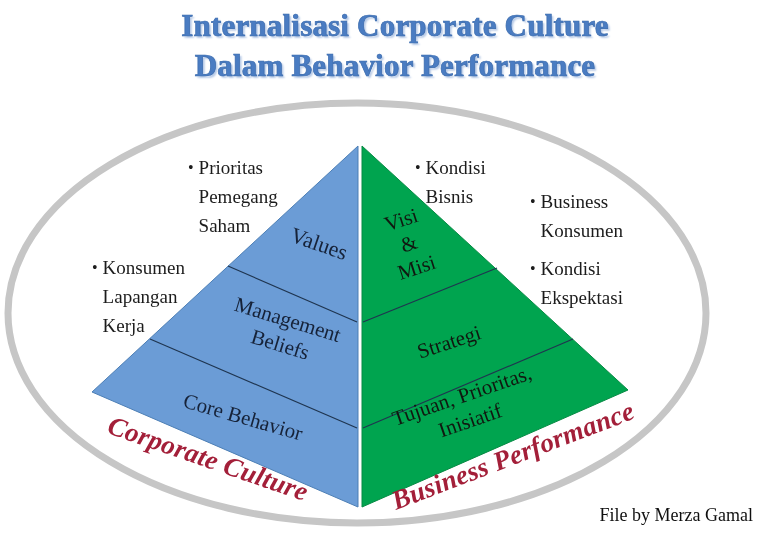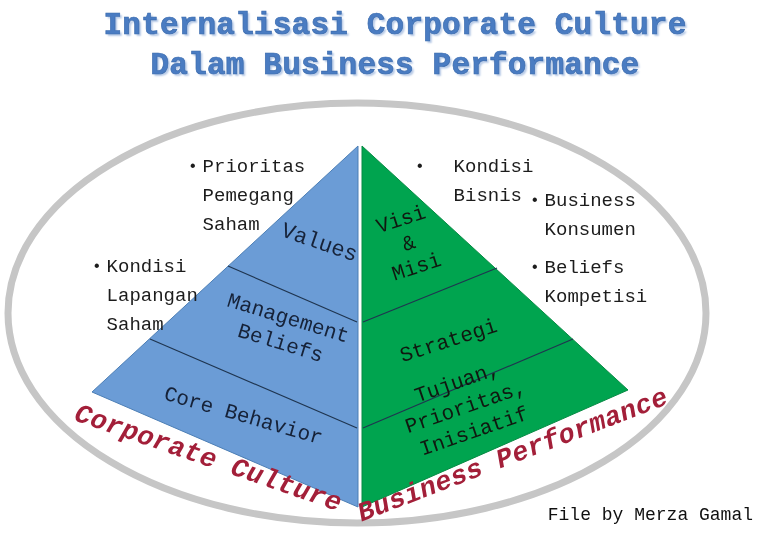--- a/index.html
+++ b/index.html
@@ -2,21 +2,21 @@
 <html style="--title-blue: #4a7cc2; --pyramid-blue: #6b9cd6; --pyramid-green: #00a44f; --label-dark-red: #a31f39; --ellipse-gray: #c6c6c6; --divider-navy: #1f3550; --left-face-text: #162238; --right-face-text: #101810; --annotation-text: #1c1c1c; --credit-text: #101010;"><head>
 <meta charset="utf-8">
 <style>
   html, body { margin: 0; padding: 0; background: #ffffff; }
   .stage {
     position: relative;
     width: 760px;
     height: 550px;
     background: #ffffff;
     overflow: hidden;
-    font-family: Liberation Mono, monospace;
+    font-family: Liberation Serif, serif;
   }
   
   .title {
     position: absolute;
     top: 6px;
     left: 30px;
     right: 0;
     text-align: center;
     font-size: 31px;
     font-weight: bold;
@@ -64,40 +64,40 @@
     display: flex;
     align-items: flex-start;
     gap: 5px;
     font-size: 19px;
     line-height: 29px;
     color: var(--annotation-text, #1c1c1c);
   }
   .annotation .bullet { font-size: 16px; line-height: 29px; }
   .ann-ekspektasi { left: 188px; top: 153px; } .ann-ekspektasi .ann-text { width: 112px; }
   .ann-lapangan   { left: 92px;  top: 253px; } .ann-lapangan   .ann-text { width: 100px; }
-  .ann-bisnis     { left: 415px; top: 153px; } .ann-bisnis     .ann-text { width: 85px; margin-left: 24px; }
+  .ann-bisnis     { left: 415px; top: 153px; } .ann-bisnis     .ann-text { width: 85px; }
   .ann-konsumen   { left: 530px; top: 187px; } .ann-konsumen   .ann-text { width: 108px; }
   .ann-kompetisi  { left: 530px; top: 254px; } .ann-kompetisi  .ann-text { width: 105px; }
   
   .credit {
     position: absolute;
     top: 505px;
     right: 7px;
     font-size: 18px;
     color: var(--credit-text, #101010);
   }
 </style>
 </head>
 <body>
 
 <div class="stage">
 
   <div class="title">
     <div>Internalisasi Corporate Culture</div>
-    <div>Dalam Business Performance</div>
+    <div>Dalam Behavior Performance</div>
   </div>
 
   <svg class="diagram-svg" width="770" height="550" viewBox="0 0 770 550">
     <ellipse cx="357" cy="313" rx="349" ry="210" fill="none" stroke="var(--ellipse-gray, #c6c6c6)" stroke-width="7"></ellipse>
     <polygon points="358,146 92,392 358,507" fill="var(--pyramid-blue, #6b9cd6)" stroke="#4d7fb5" stroke-width="1"></polygon>
     <polygon points="362,146 628,390 362,507" fill="var(--pyramid-green, #00a44f)" stroke="#078a44" stroke-width="1"></polygon>
     <line x1="228" y1="266" x2="357" y2="322" stroke="var(--divider-navy, #1f3550)" stroke-width="1.2"></line>
     <line x1="150" y1="339" x2="357" y2="428" stroke="var(--divider-navy, #1f3550)" stroke-width="1.2"></line>
     <line x1="497" y1="268" x2="363" y2="322" stroke="var(--divider-navy, #1f3550)" stroke-width="1.2"></line>
     <line x1="573" y1="339" x2="363" y2="428" stroke="var(--divider-navy, #1f3550)" stroke-width="1.2"></line>
@@ -113,30 +113,30 @@
 
   <div class="face-name name-left">Corporate Culture</div>
   <div class="face-name name-right">Business Performance</div>
 
   <div class="annotation ann-ekspektasi">
     <span class="bullet">•</span>
     <span class="ann-text">Prioritas Pemegang Saham</span>
   </div>
   <div class="annotation ann-lapangan">
     <span class="bullet">•</span>
-    <span class="ann-text">Kondisi Lapangan Saham</span>
+    <span class="ann-text">Konsumen Lapangan Kerja</span>
   </div>
   <div class="annotation ann-bisnis">
     <span class="bullet">•</span>
     <span class="ann-text">Kondisi Bisnis</span>
   </div>
   <div class="annotation ann-konsumen">
     <span class="bullet">•</span>
     <span class="ann-text">Business Konsumen</span>
   </div>
   <div class="annotation ann-kompetisi">
     <span class="bullet">•</span>
-    <span class="ann-text">Beliefs Kompetisi</span>
+    <span class="ann-text">Kondisi Ekspektasi</span>
   </div>
 
   <div class="credit">File by Merza Gamal</div>
 
 </div>
 
 </body></html>

